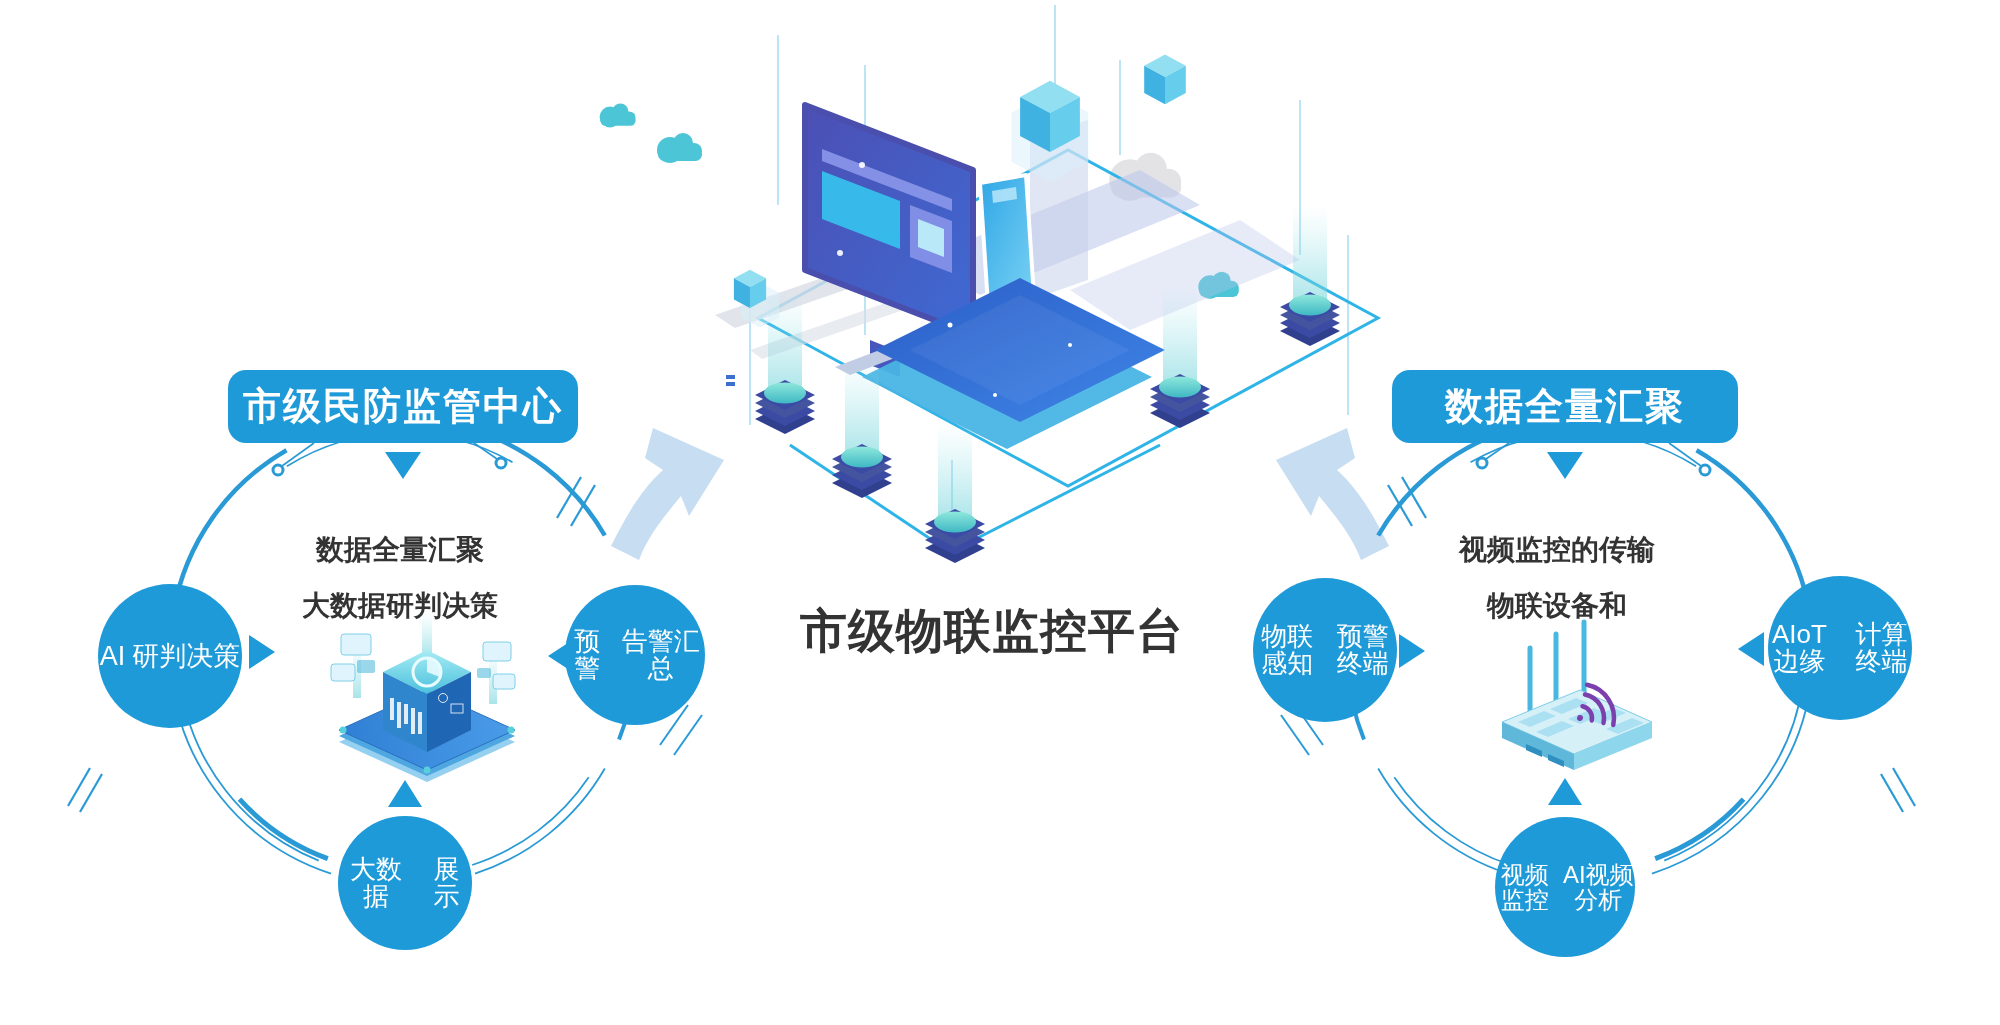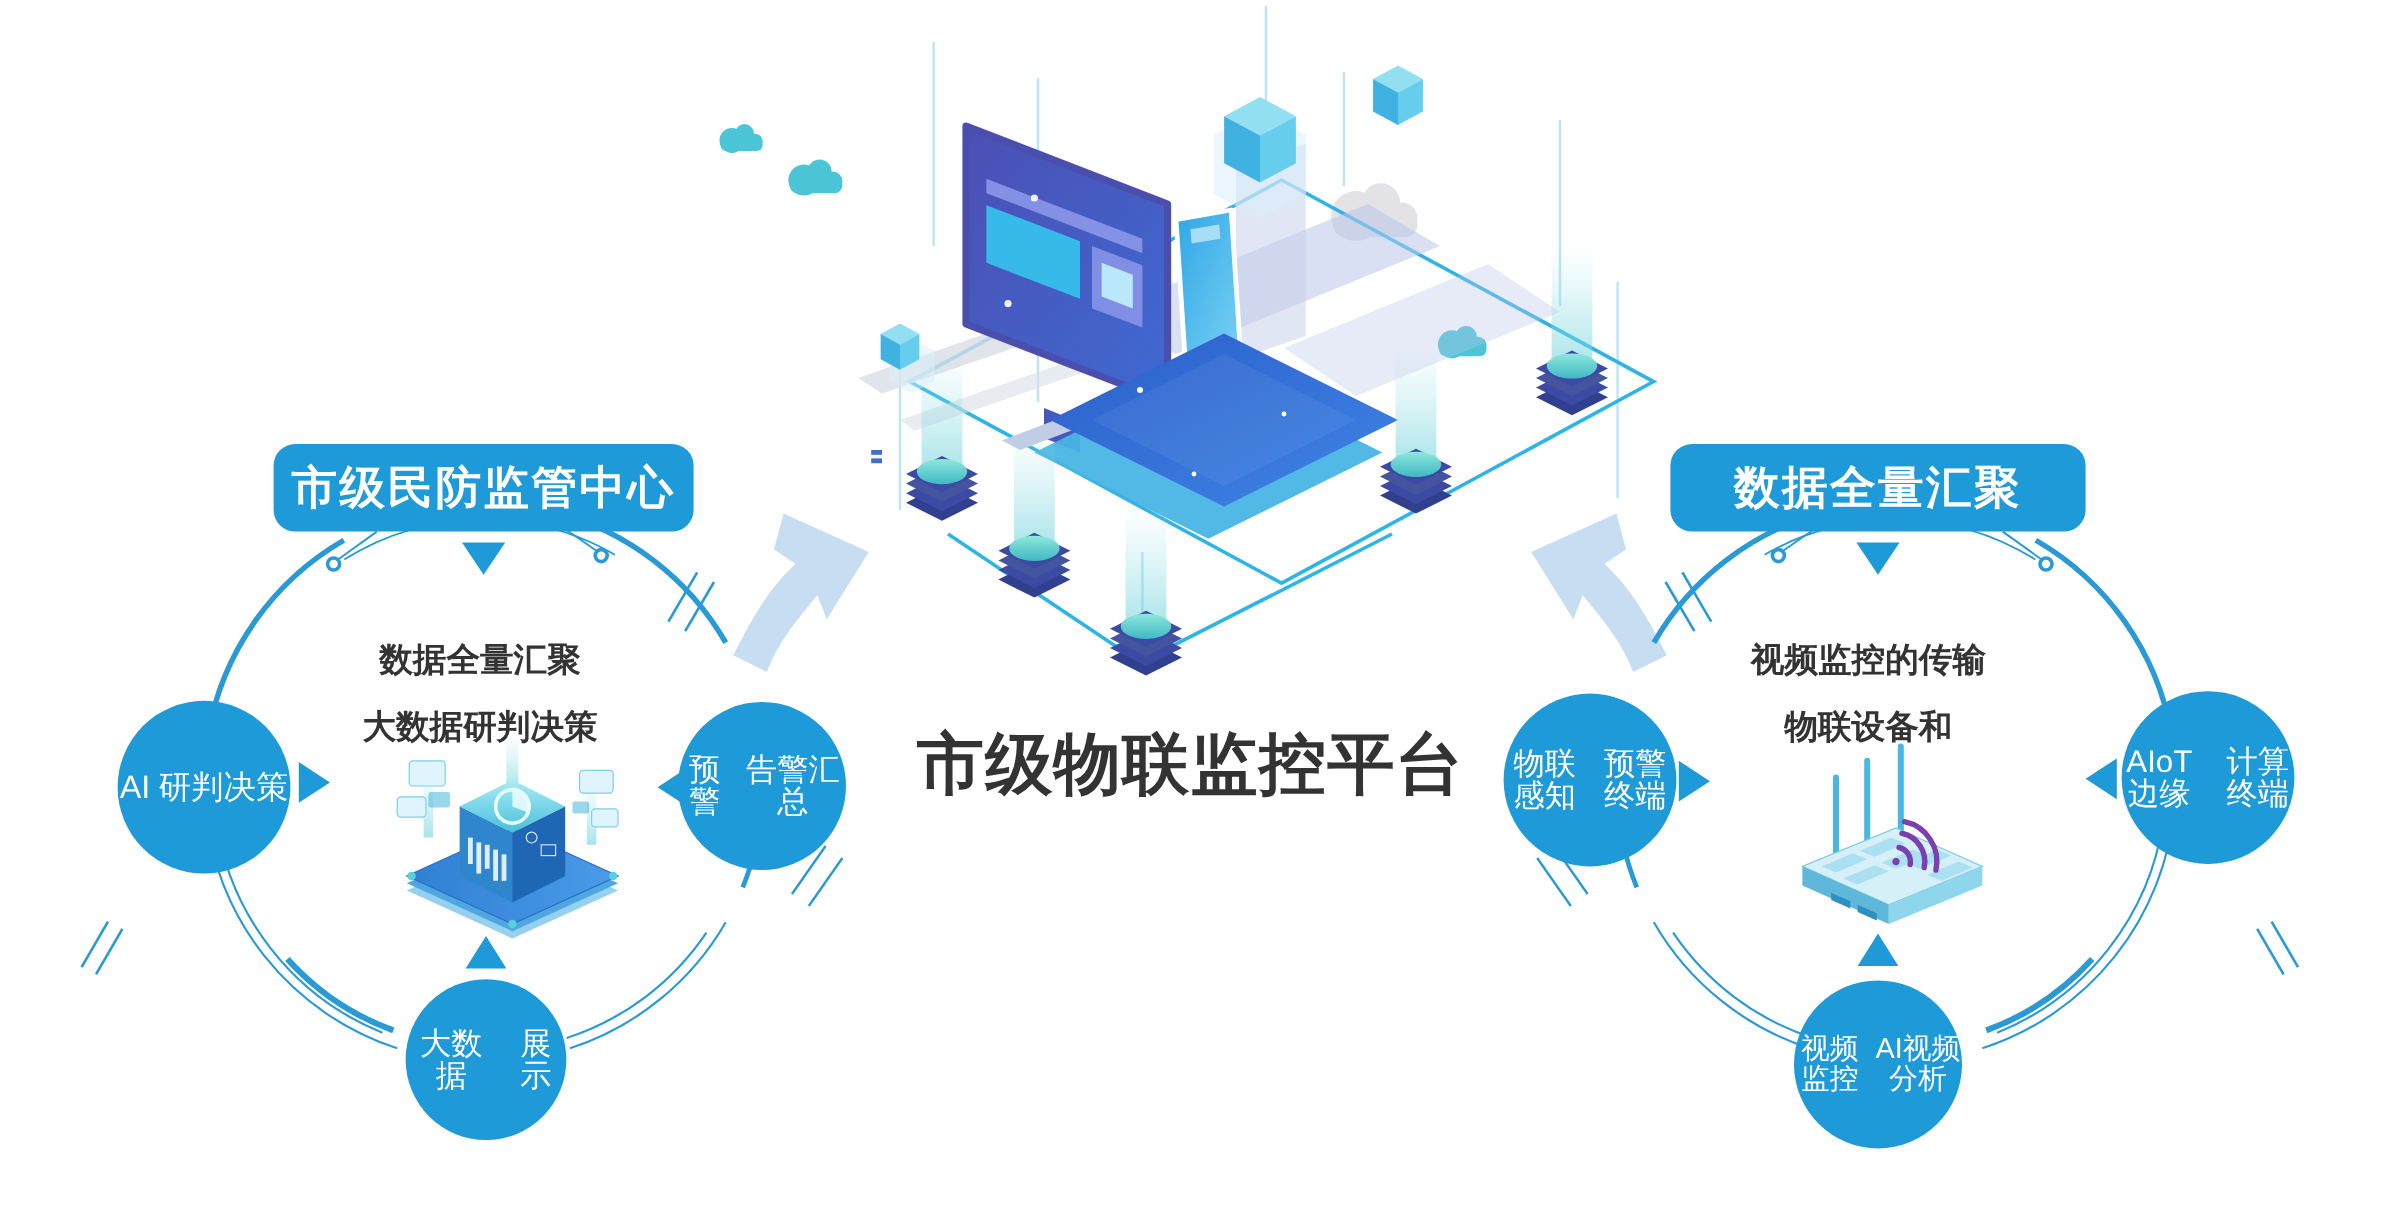--- a/index.html
+++ b/index.html
@@ -13,21 +13,21 @@
 
   .node-circle { position:absolute; border-radius:50%; background:var(--primary,#1f9ad8);
                  color:#fff; display:flex; flex-direction:row; align-items:center;
                  justify-content:center; gap:7px; text-align:center; }
   .node-circle span { display:block; line-height:1.05; }
   .f27 span{ font-size:27px; } .f26 span{ font-size:26px; } .f24 span{ font-size:24px; }
 
   .heading { position:absolute; width:400px; text-align:center; color:var(--heading_text,#333);
              font-weight:bold; font-size:28px; line-height:56px; }
   .title   { position:absolute; width:500px; text-align:center; color:var(--heading_text,#333);
-             font-weight:bold; font-size:56px; letter-spacing:1px;font-family:Liberation Serif, serif; }
+             font-weight:bold; font-size:47px; letter-spacing:1px;font-family:Liberation Serif, serif; }
 
   .tri { position:absolute; width:0; height:0; }
   .tri-down  { border-left:18px solid transparent; border-right:18px solid transparent;
                border-top:27px solid var(--primary,#1f9ad8); }
   .tri-up    { border-left:17px solid transparent; border-right:17px solid transparent;
                border-bottom:27px solid var(--primary,#1f9ad8); }
   .tri-right { border-top:17px solid transparent; border-bottom:17px solid transparent;
                border-left:26px solid var(--primary,#1f9ad8); }
   .tri-left  { border-top:17px solid transparent; border-bottom:17px solid transparent;
                border-right:26px solid var(--primary,#1f9ad8); }

